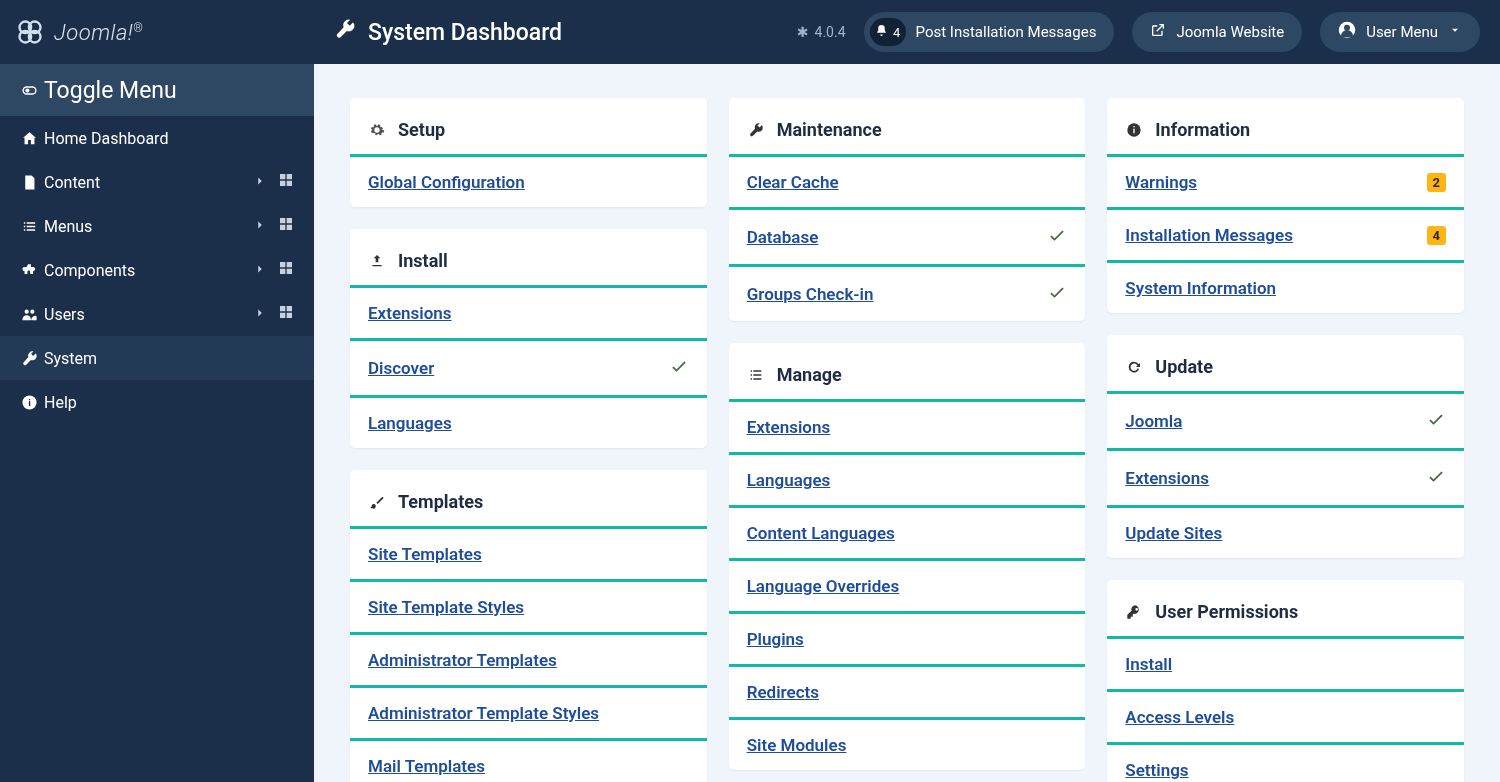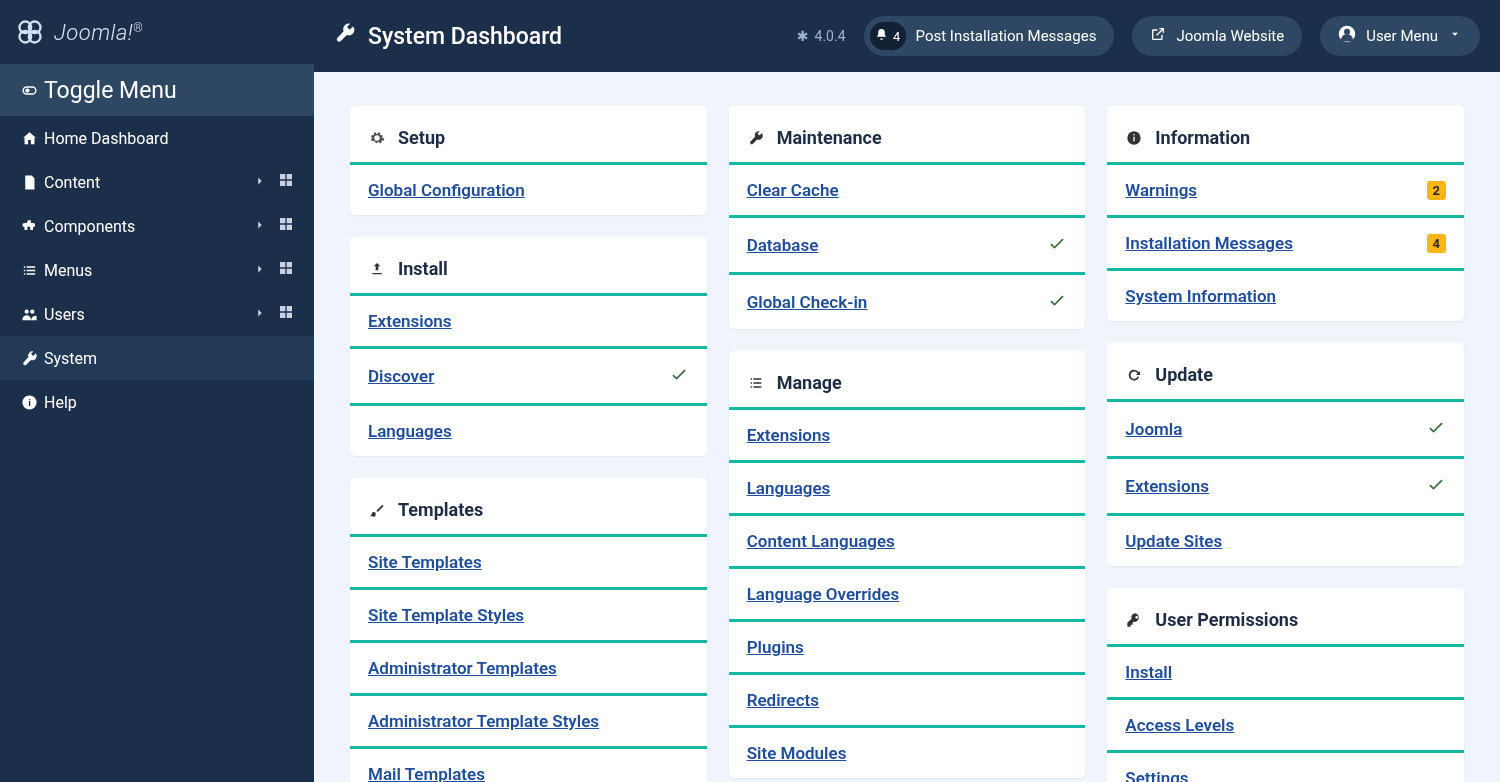--- a/index.html
+++ b/index.html
@@ -12,21 +12,21 @@
 .brand-text sup { font-size: 12px; font-style: normal; }
 .nav { list-style: none; }
 .nav li { display: flex; align-items: center; padding: 0 14px; height: 44px; font-size: 16px; cursor: pointer; }
 .nav li.toggle { background: #2e4763; height: 52px; font-size: 23px; }
 .nav li.active { background: #223a56; }
 .nav li .nicon { width: 30px; display: flex; justify-content: center; font-size: 17px; }
 .nav li .nlabel { flex: 1; }
 .nav li .chev { width: 24px; text-align: center; color: #c6d1e2; }
 .nav li .dash { width: 28px; text-align: center; color: #c6d1e2; }
 .main { flex: 1; display: flex; flex-direction: column; }
-.topbar { height: 72px; background: #1c2f4a; color: #fff; display: flex; align-items: center; padding: 0 20px; gap: 18px; }
+.topbar { height: 64px; background: #1c2f4a; color: #fff; display: flex; align-items: center; padding: 0 20px; gap: 18px; }
 .topbar .title { display: flex; align-items: center; font-size: 23px; font-weight: 500; gap: 12px; flex: 1; }
 .topbar .ver { color: #9db2cc; font-size: 14px; display: flex; align-items: center; gap: 6px; }
 .pill { background: #2e4763; border-radius: 22px; height: 40px; display: flex; align-items: center; padding: 0 18px; font-size: 15px; color: #fff; gap: 10px; cursor: pointer; }
 .pill .bellwrap { background: #122133; width: 36px; height: 28px; border-radius: 14px; display: flex; align-items: center; justify-content: center; gap: 5px; font-size: 13px; margin-left: -12px; }
 .content { flex: 1; overflow-y: auto; padding: 34px 36px; }
 .cols { display: grid; grid-template-columns: 1fr 1fr 1fr; gap: 22px; align-items: start; }
 .card { background: #fff; border-radius: 5px; box-shadow: 0 1px 2px rgba(0,0,0,.06); margin-bottom: 22px; }
 .card-h { display: flex; align-items: center; padding: 21px 18px 14px; font-size: 18px; font-weight: 700; gap: 12px; }
 .card-h .cicon { width: 18px; display: flex; justify-content: center; font-size: 16px; }
 .card ul { list-style: none; }
@@ -83,38 +83,38 @@
           <span class="chev"><svg class="iconsvg" viewBox="0 0 24 24" style="width:14px;height:14px">
               <path fill="#c6d1e2" d="M9 6l6 6-6 6z"></path>
             </svg></span>
           <span class="dash"><svg class="iconsvg" viewBox="0 0 24 24" style="width:16px;height:16px">
               <path fill="#c6d1e2" d="M3 3h8v8H3zm10 0h8v8h-8zM3 13h8v8H3zm10 0h8v8h-8z"></path>
             </svg></span>
         </li>
         <li>
           <span class="nicon">
             <svg class="iconsvg" viewBox="0 0 24 24">
-              <path fill="#fff" d="M10 3h4v4h3a3 3 0 0 1 0 6v4h-4v-3a2 2 0 0 0-4 0v3H5v-4a3 3 0 0 1 0-6h3z"></path>
-            </svg>
-          </span>
-          <span class="nlabel">Components</span>
+              <path fill="#fff" d="M4 6h2v2H4zm4 0h12v2H8zM4 11h2v2H4zm4 0h12v2H8zM4 16h2v2H4zm4 0h12v2H8z"></path>
+            </svg>
+          </span>
+          <span class="nlabel">Menus</span>
           <span class="chev"><svg class="iconsvg" viewBox="0 0 24 24" style="width:14px;height:14px">
               <path fill="#c6d1e2" d="M9 6l6 6-6 6z"></path>
             </svg></span>
           <span class="dash"><svg class="iconsvg" viewBox="0 0 24 24" style="width:16px;height:16px">
               <path fill="#c6d1e2" d="M3 3h8v8H3zm10 0h8v8h-8zM3 13h8v8H3zm10 0h8v8h-8z"></path>
             </svg></span>
         </li>
         <li>
           <span class="nicon">
             <svg class="iconsvg" viewBox="0 0 24 24">
-              <path fill="#fff" d="M4 6h2v2H4zm4 0h12v2H8zM4 11h2v2H4zm4 0h12v2H8zM4 16h2v2H4zm4 0h12v2H8z"></path>
-            </svg>
-          </span>
-          <span class="nlabel">Menus</span>
+              <path fill="#fff" d="M10 3h4v4h3a3 3 0 0 1 0 6v4h-4v-3a2 2 0 0 0-4 0v3H5v-4a3 3 0 0 1 0-6h3z"></path>
+            </svg>
+          </span>
+          <span class="nlabel">Components</span>
           <span class="chev"><svg class="iconsvg" viewBox="0 0 24 24" style="width:14px;height:14px">
               <path fill="#c6d1e2" d="M9 6l6 6-6 6z"></path>
             </svg></span>
           <span class="dash"><svg class="iconsvg" viewBox="0 0 24 24" style="width:16px;height:16px">
               <path fill="#c6d1e2" d="M3 3h8v8H3zm10 0h8v8h-8zM3 13h8v8H3zm10 0h8v8h-8z"></path>
             </svg></span>
         </li>
         <li>
           <span class="nicon">
             <svg class="iconsvg" viewBox="0 0 24 24">
@@ -293,21 +293,21 @@
                   <span class="spacer"></span>
                 </li>
                 <li>
                   <a>Database</a>
                   <span class="spacer"></span>
                   <span class="check"><svg class="iconsvg" viewBox="0 0 24 24" style="width:20px;height:20px">
                       <path fill="#3a6b3a" d="M9 16.2l-3.5-3.5L4 14.2 9 19l11-11-1.5-1.5z"></path>
                     </svg></span>
                 </li>
                 <li>
-                  <a>Global Check-in</a>
+                  <a>Groups Check-in</a>
                   <span class="spacer"></span>
                   <span class="check"><svg class="iconsvg" viewBox="0 0 24 24" style="width:20px;height:20px">
                       <path fill="#3a6b3a" d="M9 16.2l-3.5-3.5L4 14.2 9 19l11-11-1.5-1.5z"></path>
                     </svg></span>
                 </li>
               </ul>
             </div>
             <div class="card">
               <div class="card-h">
                 <span class="cicon">

